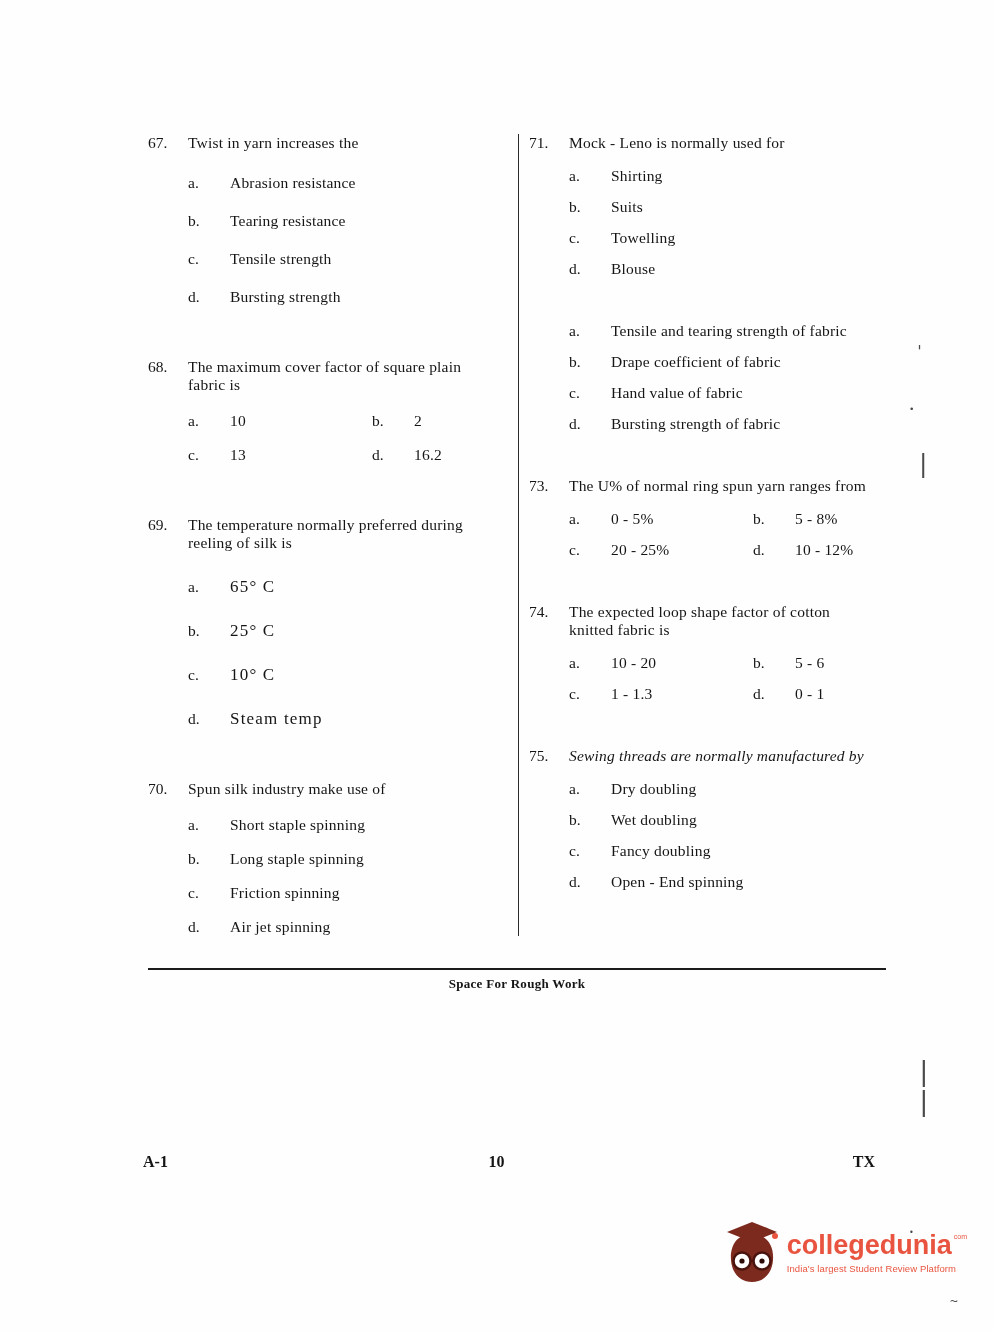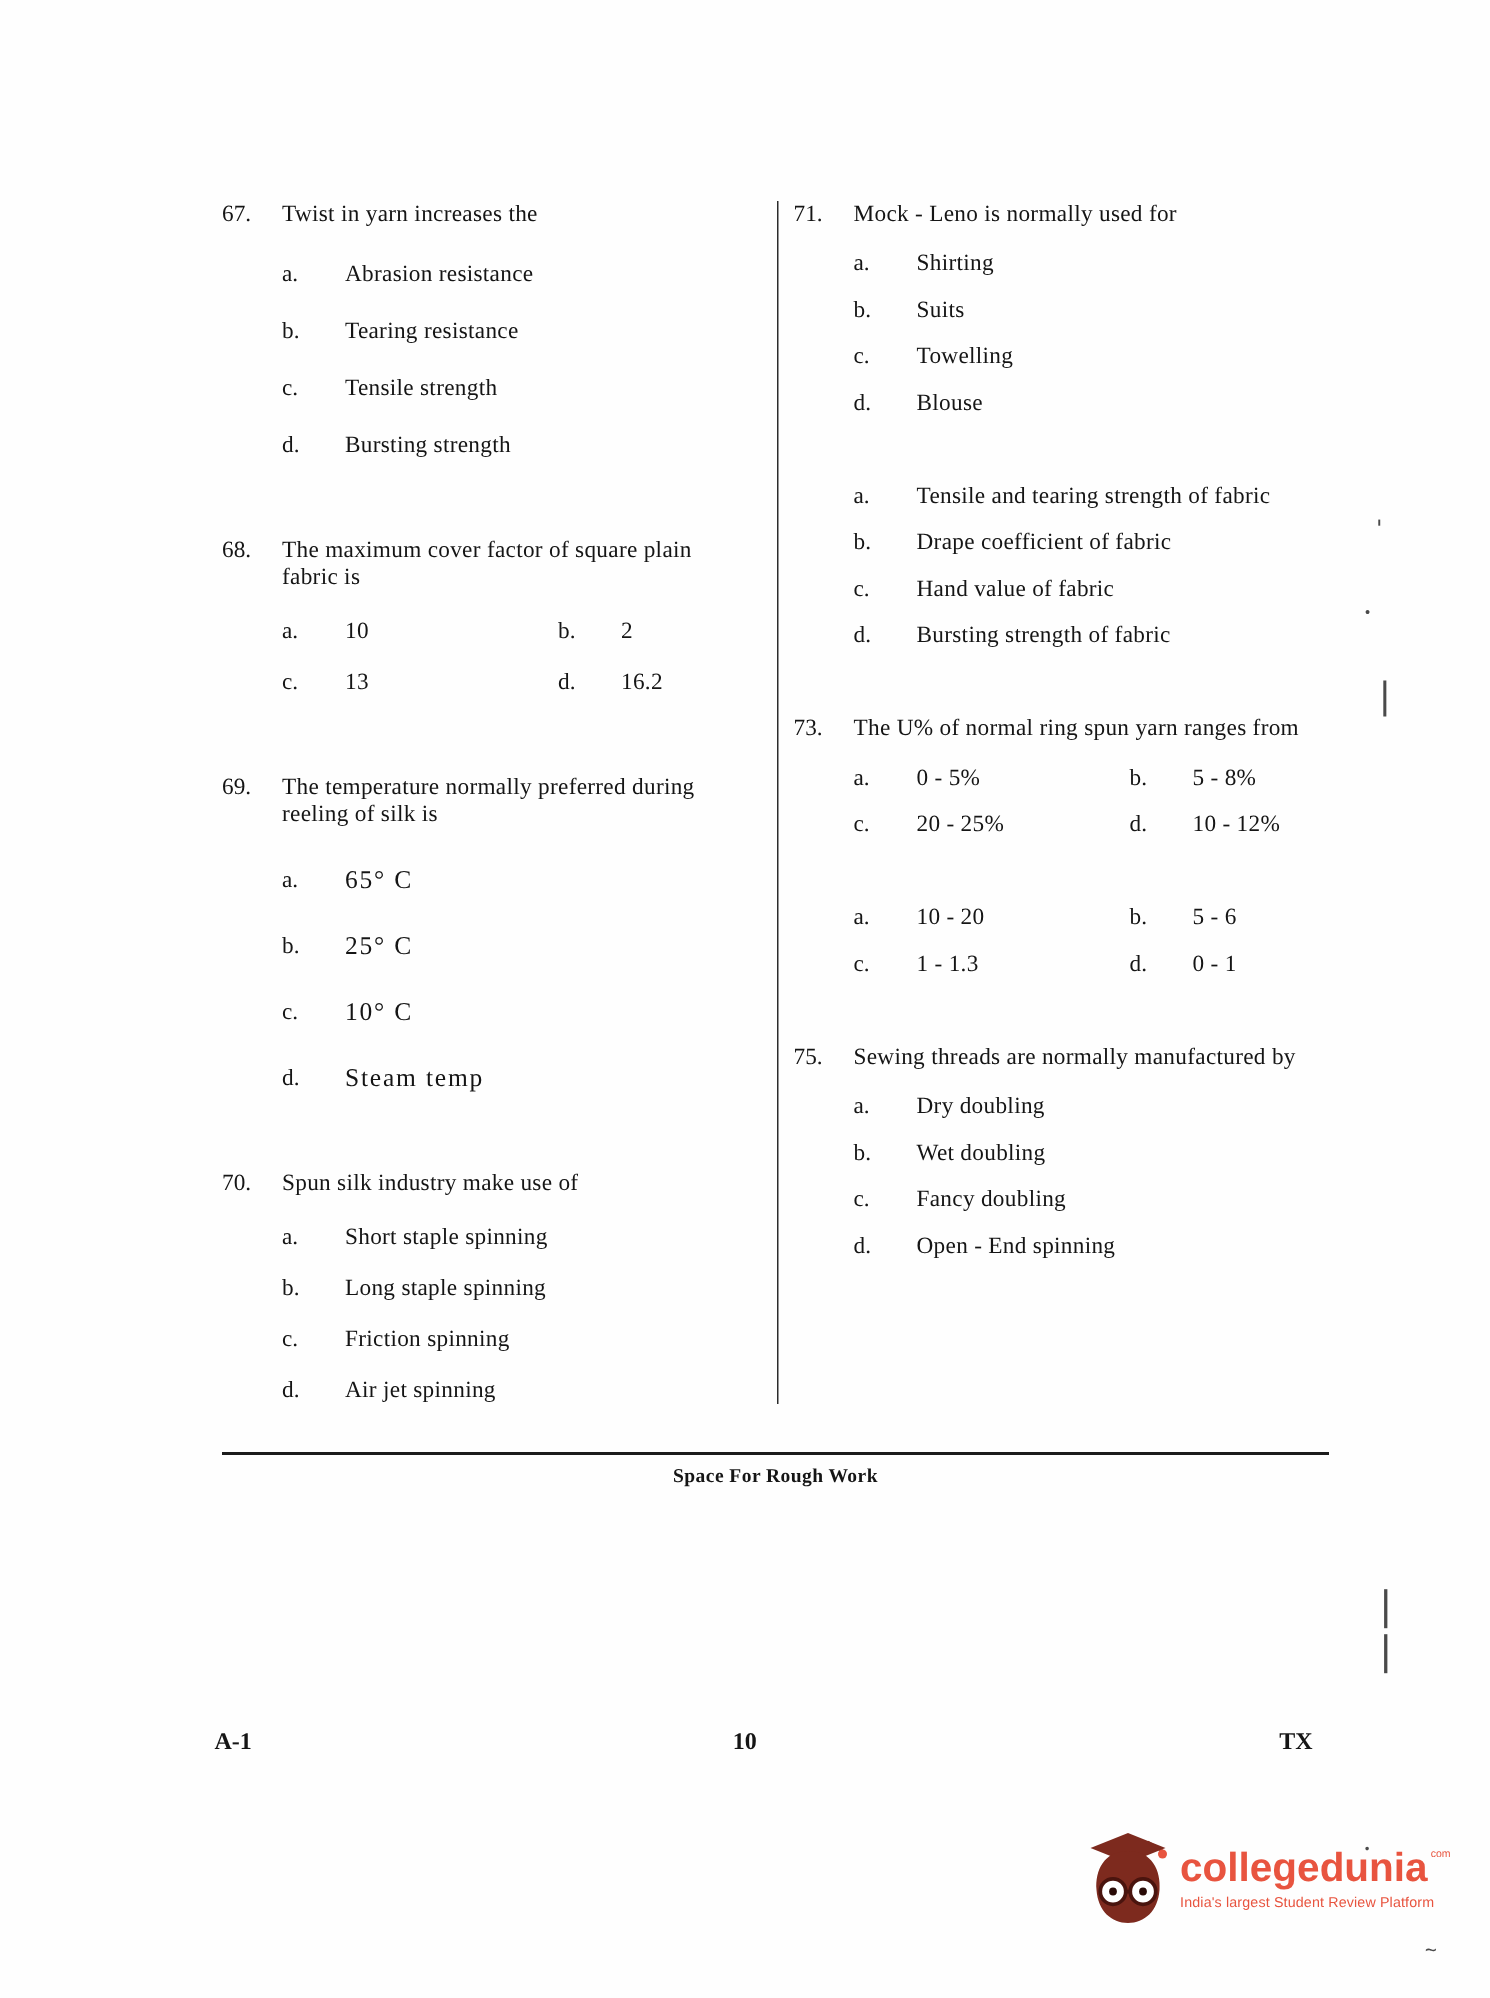--- a/index.html
+++ b/index.html
@@ -14,21 +14,21 @@
   .content { position:absolute; left:148px; top:134px; width:740px; display:flex; align-items:stretch; }
   .col { font-size:15.5px; line-height:18px; }
   .col-left  { width:370px; padding-right:6px; }
   .col-right { width:370px; border-left:1.5px solid #2b2b2b; padding-left:10px; }
 
   .q-head { display:flex; }
   .q-num  { width:40px; flex-shrink:0; }
   .q-stem { letter-spacing:0.2px; }
   .stem-w318 { max-width:318px; }
   .stem-w300 { max-width:300px; }
-  .stem-w295 { max-width:295px; }
+  .stem-w295 { max-width:295px;font-style:italic; }
 
   .opts { margin-left:40px; }
   .opt  { display:flex; }
   .opt-label { width:42px; flex-shrink:0; }
   .opt-text  { letter-spacing:0.2px; }
   .opt-row { display:flex; }
   .opt-row .opt { margin-top:0 !important; }
   .opt-first { width:184px; flex-shrink:0; }
 
   
@@ -264,20 +264,24 @@
             </div>
             <div class="opt">
               <span class="opt-label">d.</span>
               <span class="opt-text">10 - 12%</span>
             </div>
           </div>
         </div>
       </section>
 
       <section class="question q74">
+        <div class="q-head">
+          <span class="q-num">74.</span>
+          <span class="q-stem stem-w300">The expected loop shape factor of cotton knitted fabric is</span>
+        </div>
         <div class="opts">
           <div class="opt-row">
             <div class="opt opt-first">
               <span class="opt-label">a.</span>
               <span class="opt-text">10 - 20</span>
             </div>
             <div class="opt">
               <span class="opt-label">b.</span>
               <span class="opt-text">5 - 6</span>
             </div>

